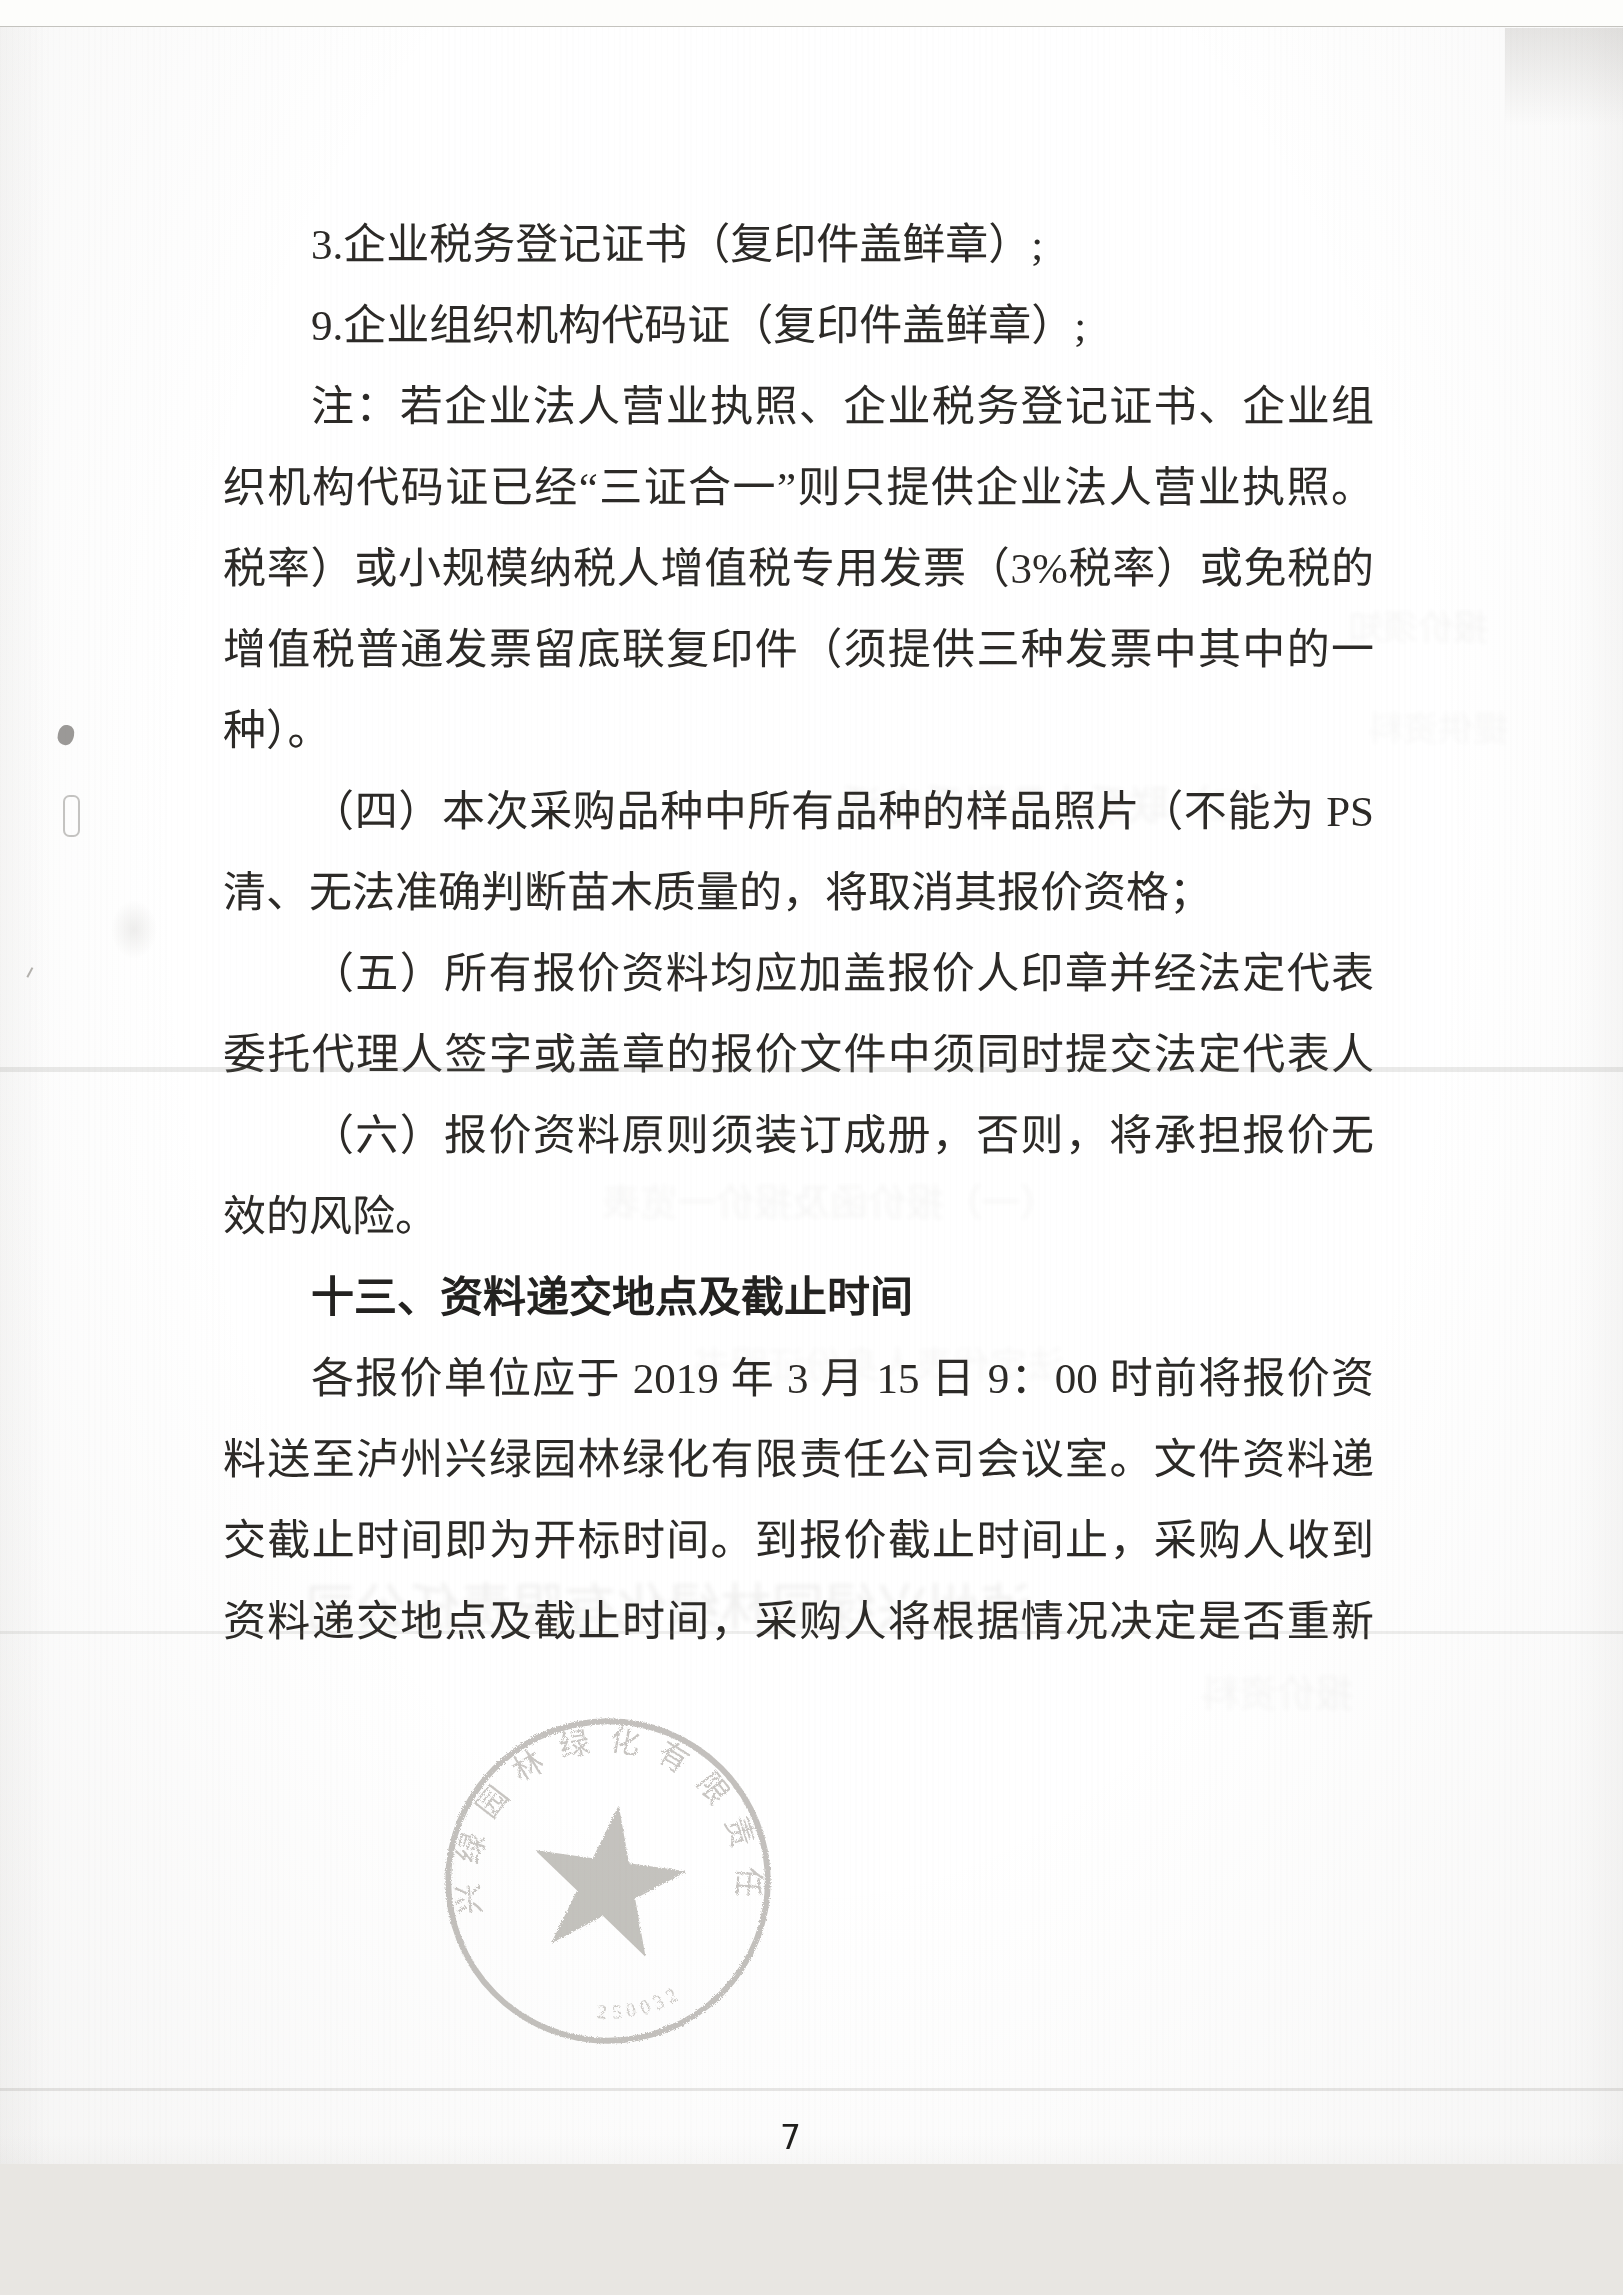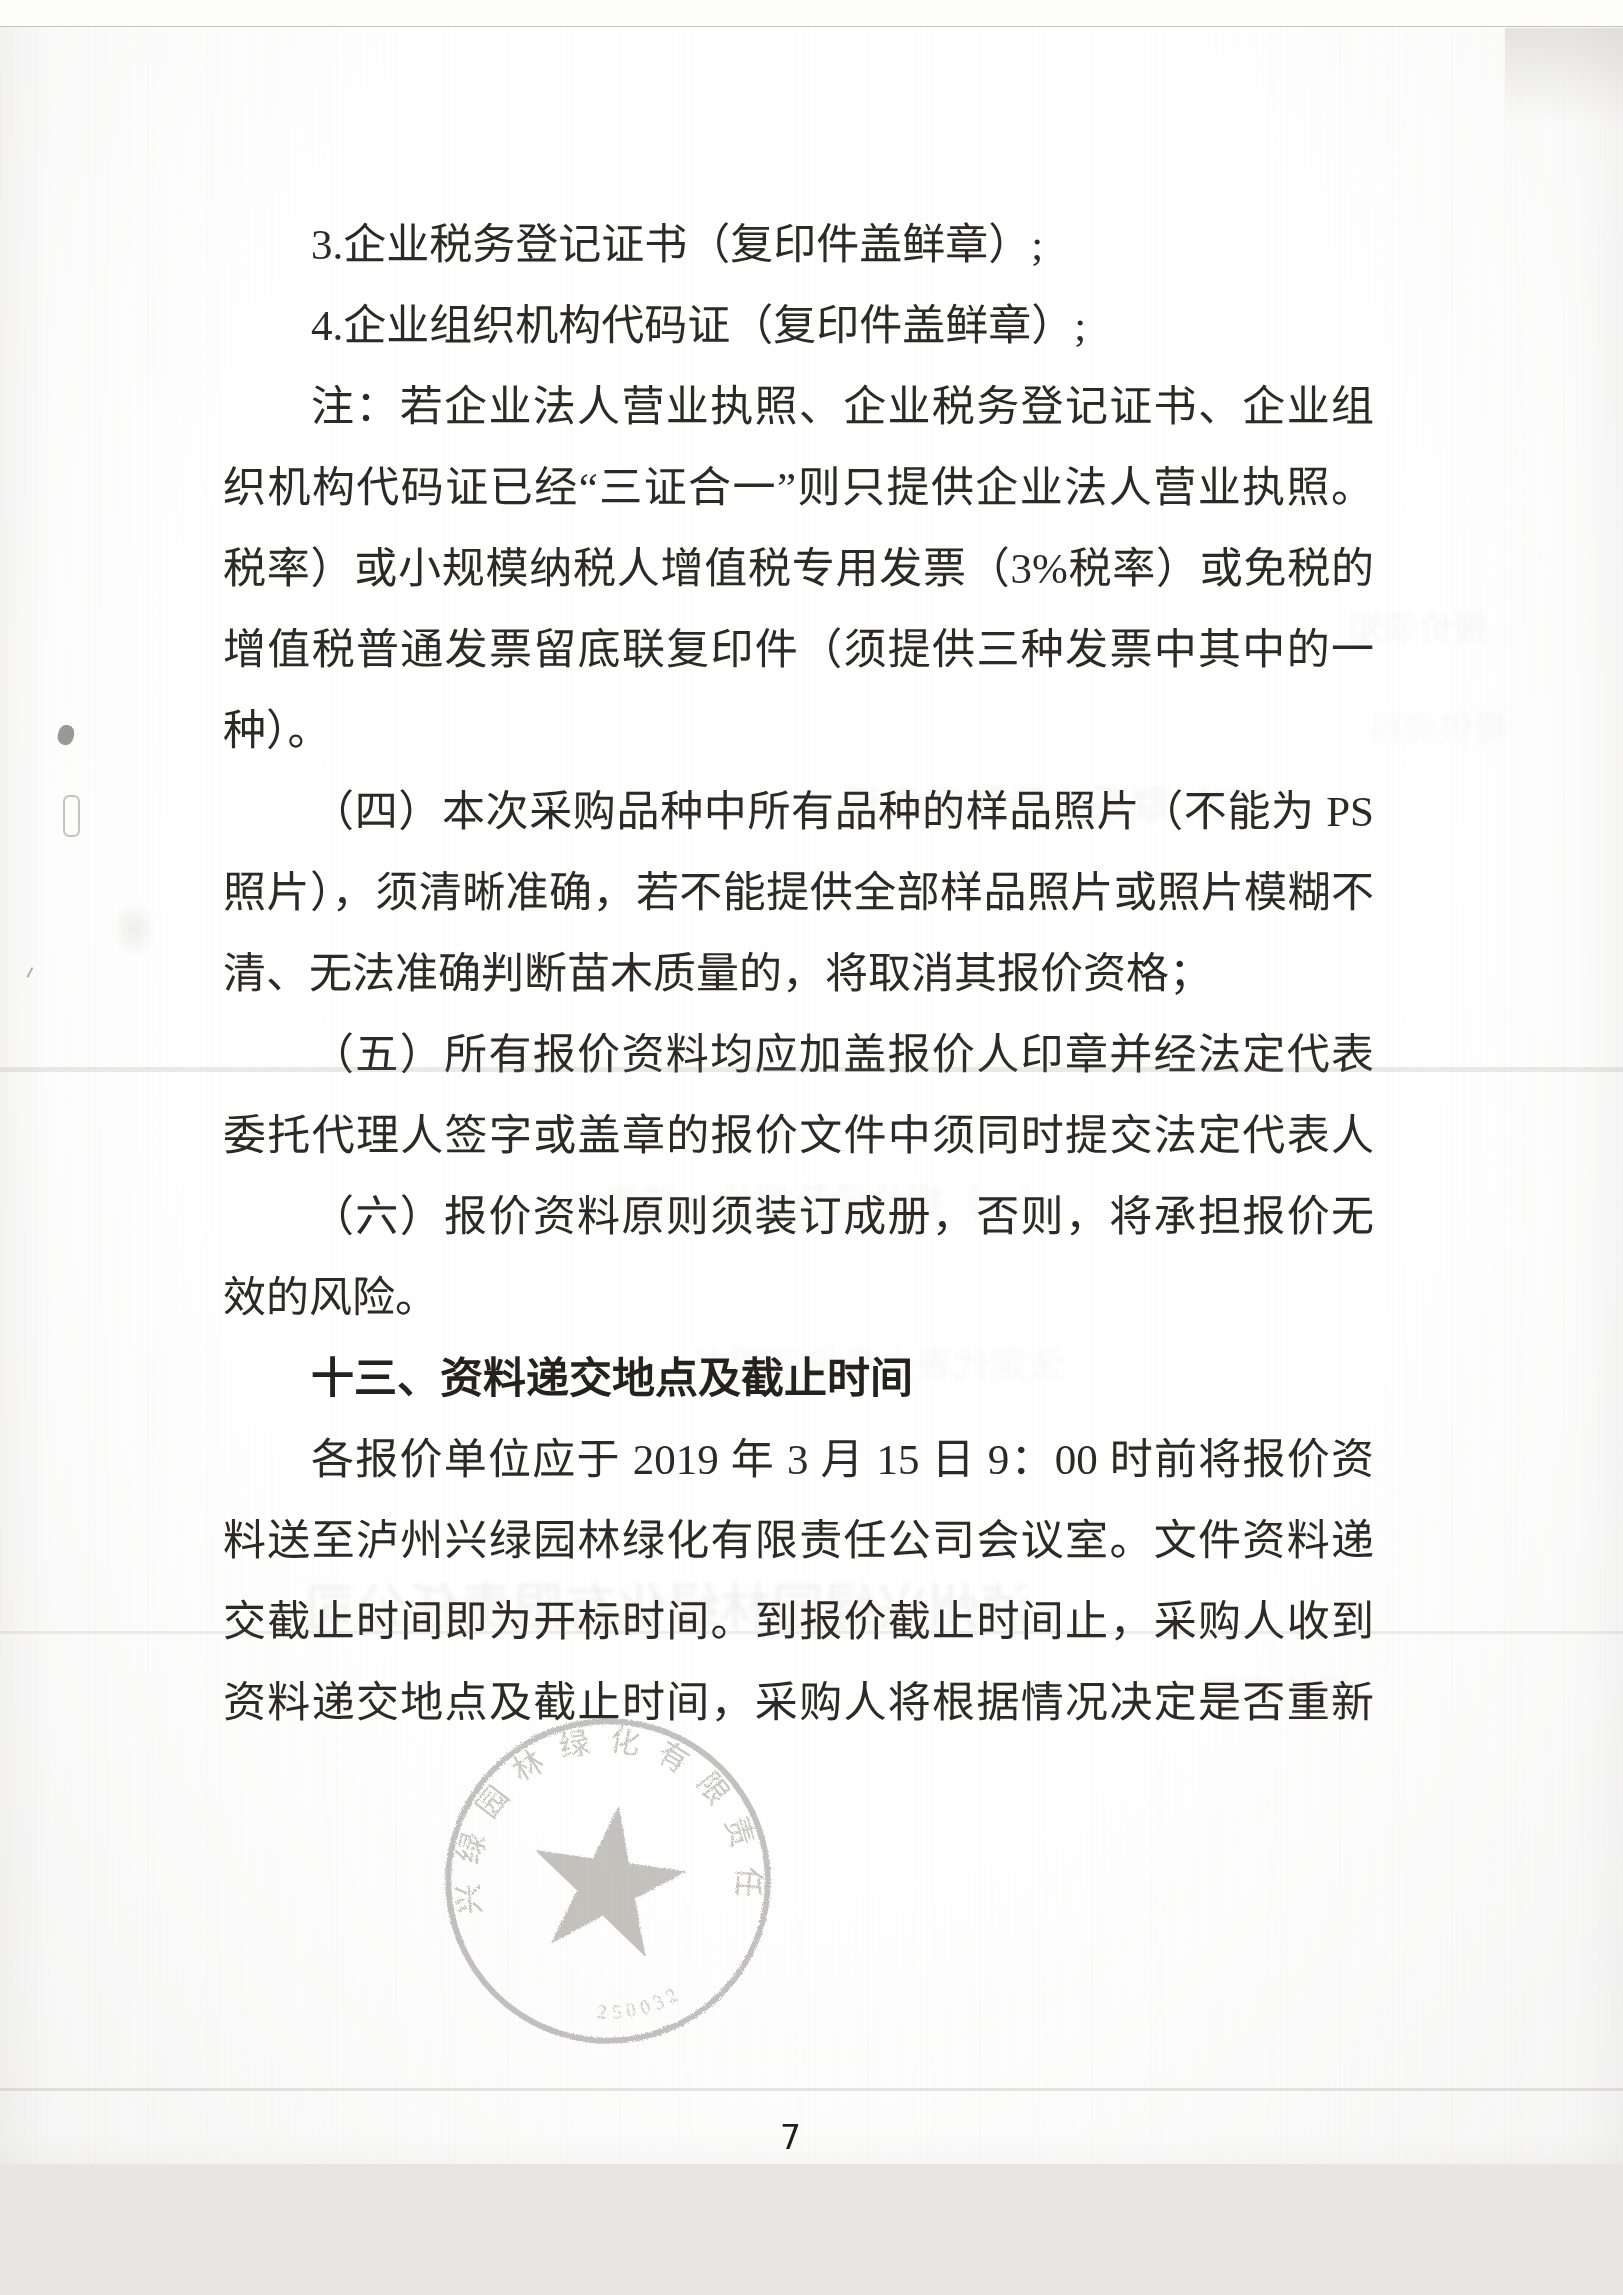--- a/index.html
+++ b/index.html
@@ -114,28 +114,27 @@
       <div class="ghost" style="left: 1348px; top: 599px; font-size: 35px; opacity: 0.05;">报价须知</div>
       <div class="ghost" style="left: 1368px; top: 700px; font-size: 35px; opacity: 0.045;">提供资料</div>
       <div class="ghost" style="left: 602px; top: 1172px; font-size: 38px; opacity: 0.05;">（一）报价函及报价一览表</div>
       <div class="ghost" style="left: 694px; top: 1335px; font-size: 37px; opacity: 0.045;">法定代表人身份证明书</div>
       <div class="ghost" style="left: 304px; top: 1566px; font-size: 52px; opacity: 0.085;">泸州兴绿园林绿化有限责任公司</div>
       <div class="ghost" style="left: 1201px; top: 1663px; font-size: 38px; opacity: 0.05;">报价资料</div>
     </div>
 
   <main class="textblock" id="doc-body">
       <div class="line indent">3.企业税务登记证书（复印件盖鲜章）;</div>
-      <div class="line indent">4.企业组织机构代码证（复印件盖鲜章）;</div>
+      <div class="line indent">9.企业组织机构代码证（复印件盖鲜章）;</div>
       <div class="line indent fill">注：若企业法人营业执照、企业税务登记证书、企业组</div>
       <div class="line fill">织机构代码证已经“三证合一”则只提供企业法人营业执照。</div>
       <div class="line fill">税率）或小规模纳税人增值税专用发票（3%税率）或免税的</div>
       <div class="line fill">增值税普通发票留底联复印件（须提供三种发票中其中的一</div>
       <div class="line">种）。</div>
       <div class="line indent fill">（四）本次采购品种中所有品种的样品照片（不能为 PS</div>
-      <div class="line fill">照片），须清晰准确，若不能提供全部样品照片或照片模糊不</div>
       <div class="line">清、无法准确判断苗木质量的，将取消其报价资格；</div>
       <div class="line indent fill">（五）所有报价资料均应加盖报价人印章并经法定代表</div>
       <div class="line fill">委托代理人签字或盖章的报价文件中须同时提交法定代表人</div>
       <div class="line indent fill">（六）报价资料原则须装订成册，否则，将承担报价无</div>
       <div class="line">效的风险。</div>
       <div class="line indent bold">十三、资料递交地点及截止时间</div>
       <div class="line indent fill">各报价单位应于 2019 年 3 月 15 日 9：00 时前将报价资</div>
       <div class="line fill">料送至泸州兴绿园林绿化有限责任公司会议室。文件资料递</div>
       <div class="line fill">交截止时间即为开标时间。到报价截止时间止，采购人收到</div>
       <div class="line fill">资料递交地点及截止时间，采购人将根据情况决定是否重新挂</div>

